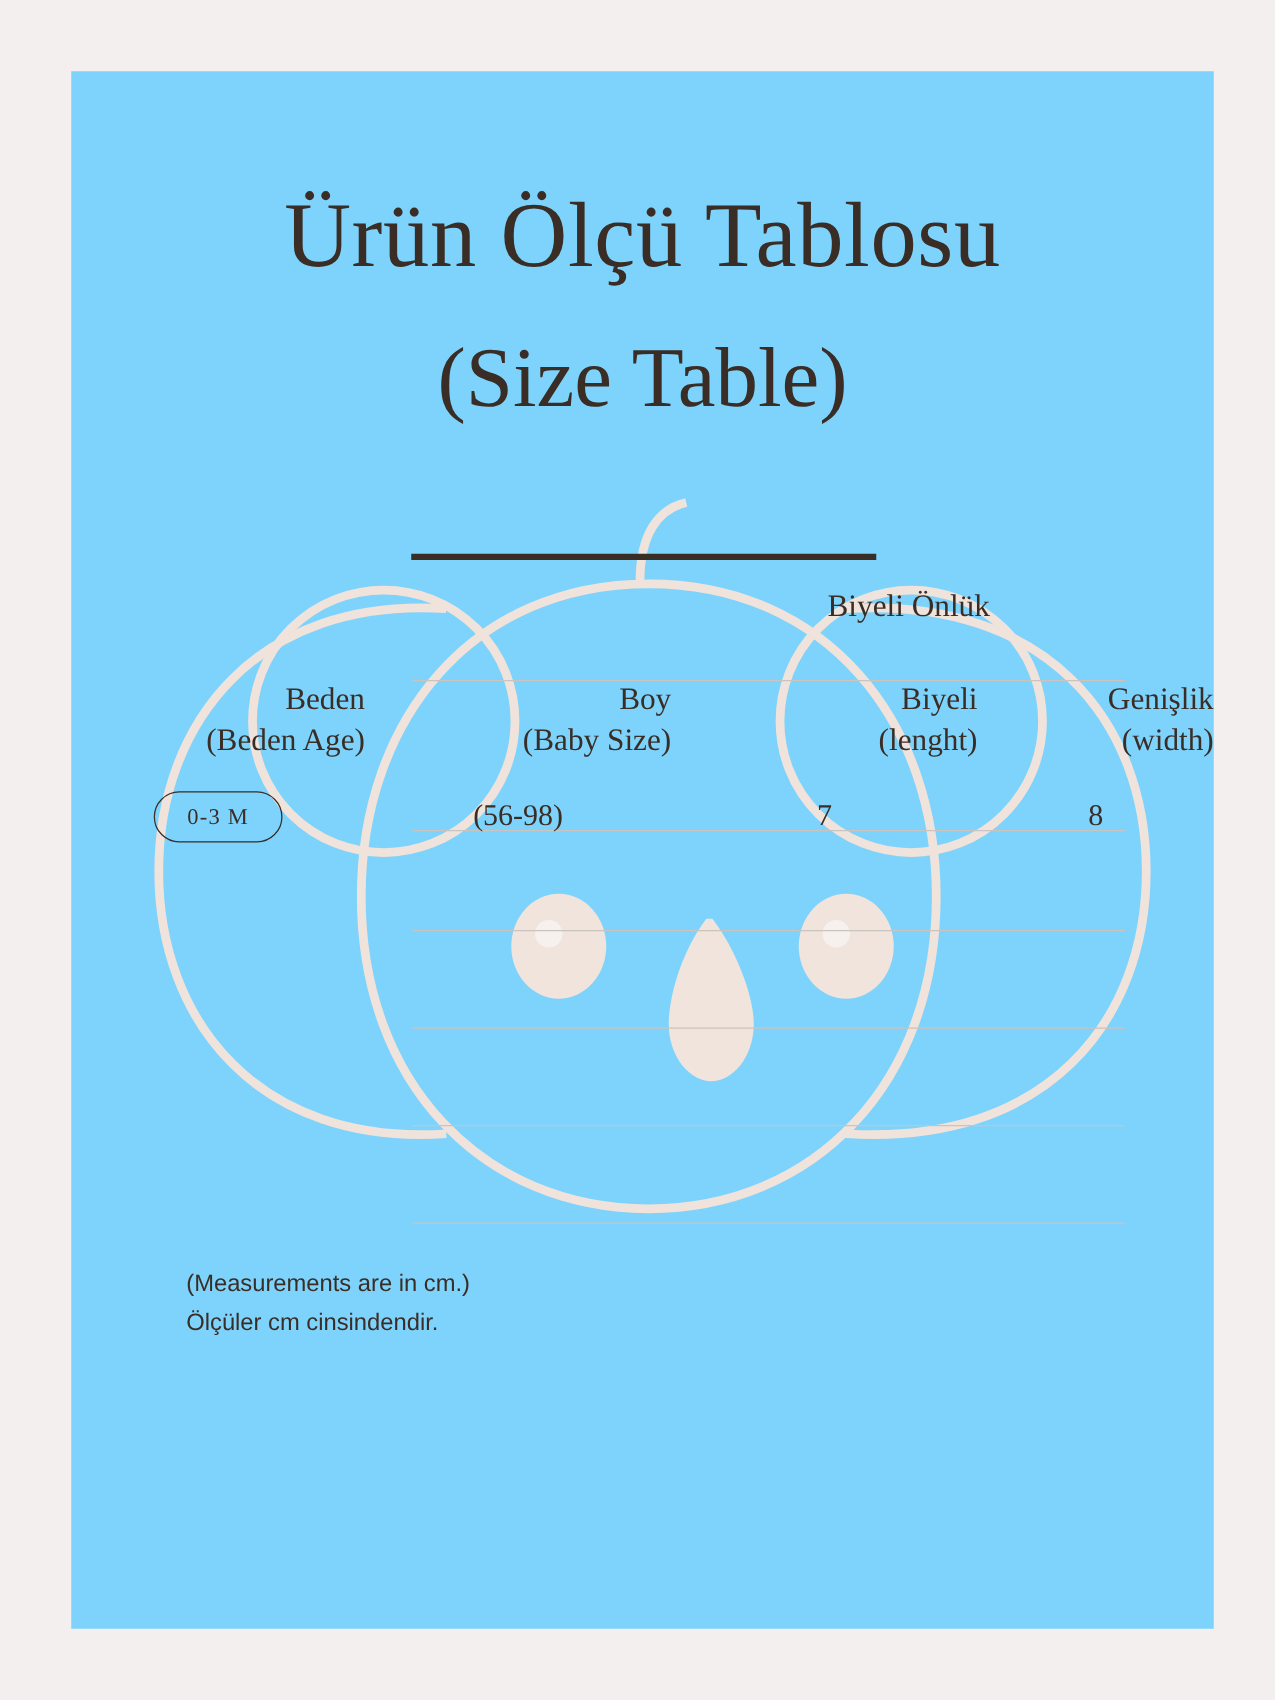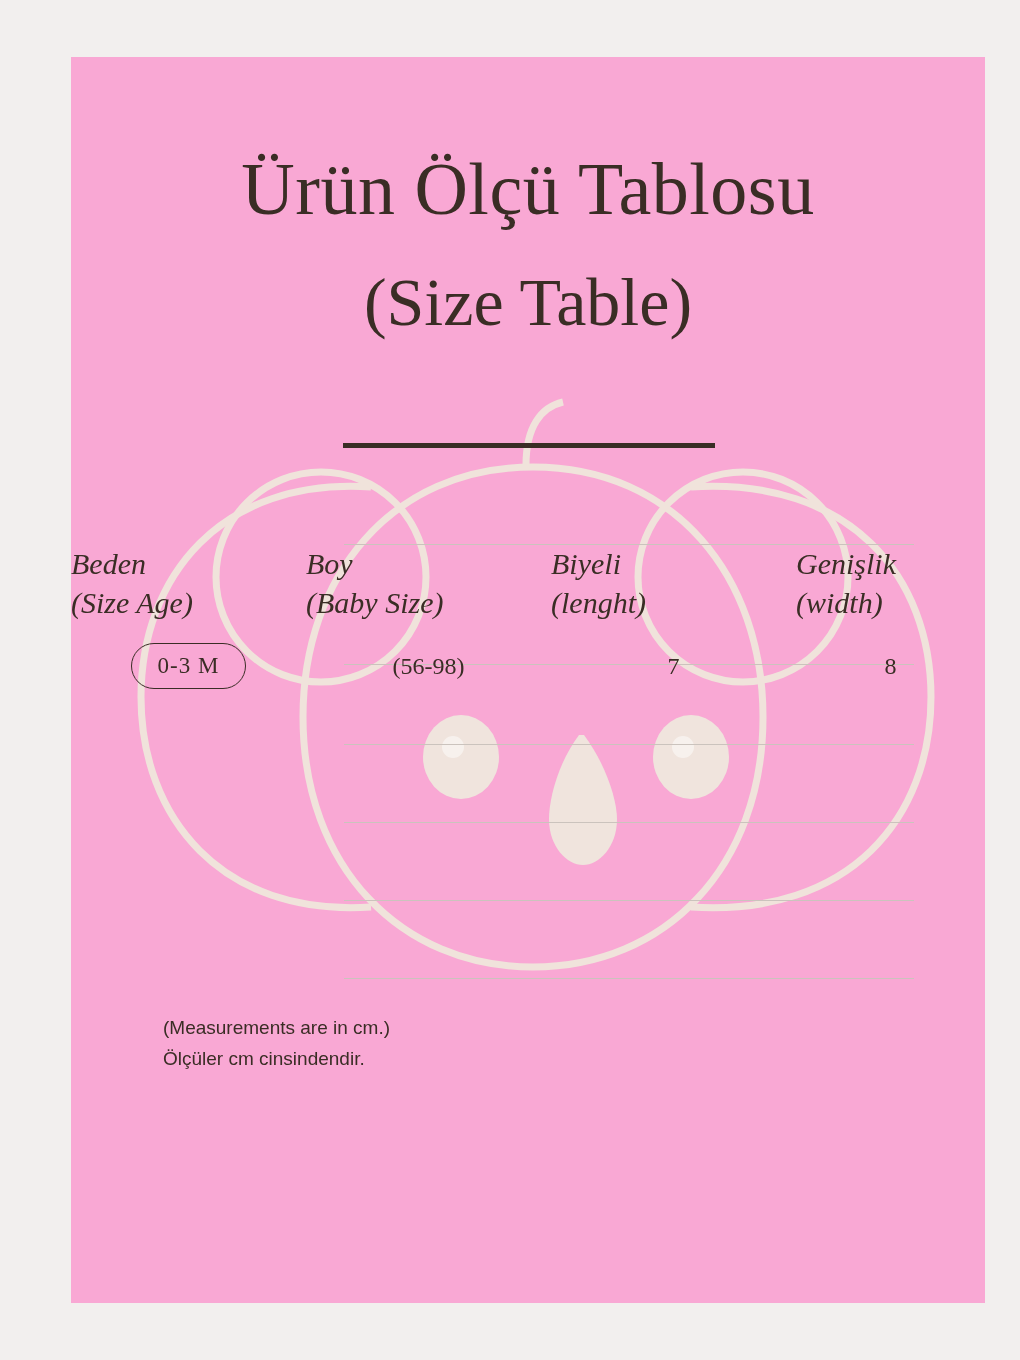--- a/index.html
+++ b/index.html
@@ -8,25 +8,25 @@
   }
   body {
     width: 1020px;
     height: 1360px;
     background: #f2efee;
     font-family: "Liberation Serif", serif;
     overflow: hidden;
   }
   .page {
     position: absolute;
-    left: 71px;
+    left: 57px;
     top: 57px;
     width: 914px;
     height: 1246px;
-    background: #f9a8d4;
+    background: #7dd3fc;
     overflow: hidden;
   }
 
   
   .bg-art {
     position: absolute;
     left: 0;
     top: 0;
     width: 914px;
     height: 1246px;
@@ -90,27 +90,26 @@
     border-collapse: collapse;
   }
   .table-wrap {
     position: absolute;
     top: 487px;
     left: 0;
     width: 914px;
   }
   .th-cell {
     color: #3a2d25;
-    font-size: 30px;
+    font-size: 25px;
     line-height: 1.3;
     padding: 0 0 14px 0;
     vertical-align: bottom;
-    text-align: left;
+    text-align: right;
     font-weight: 400;
-    font-style: italic;
   }
   .th-cell .sub {
     display: block;
   }
   .col-beden { width: 235px; }
   .col-boy   { width: 245px; }
   .col-uz    { width: 245px; }
   .col-gen   { width: 189px; }
 
   .hline {
@@ -126,21 +125,21 @@
     font-size: 24px;
     text-align: center;
     height: 58px;
     vertical-align: middle;
   }
   .age-pill {
     display: inline-block;
     border: 1.6px solid #3a2d25;
     border-radius: 28px;
     padding: 9px 26px;
-    font-size: 23px;
+    font-size: 18px;
     color: #3a2d25;
     letter-spacing: 1px;
   }
   .empty-row td { height: 58px; }
 
   .note {
     position: absolute;
     top: 955px;
     left: 92px;
     color: #3a2d25;
@@ -181,37 +180,38 @@
   <div class="content">
 
     <div class="title-block">
       <div class="title-line1">Ürün Ölçü Tablosu</div>
       <div class="title-line2">(Size Table)</div>
     </div>
 
     <div class="title-rule"></div>
 
     <div class="group-header">
+      <div>Biyeli Önlük</div>
     </div>
 
     <div class="table-wrap">
 
       <div class="hline" style="top:0px;"></div>
       <div class="hline" style="top:120px;"></div>
       <div class="hline" style="top:200px;"></div>
       <div class="hline" style="top:278px;"></div>
       <div class="hline" style="top:356px;"></div>
       <div class="hline" style="top:434px;"></div>
 
       <table class="size-table">
         <thead>
           <tr>
             <th class="th-cell col-beden">
               <span>Beden</span>
-              <span class="sub">(Size Age)</span>
+              <span class="sub">(Beden Age)</span>
             </th>
             <th class="th-cell col-boy">
               <span>Boy</span>
               <span class="sub">(Baby Size)</span>
             </th>
             <th class="th-cell col-uz">
               <span>Biyeli</span>
               <span class="sub">(lenght)</span>
             </th>
             <th class="th-cell col-gen">

